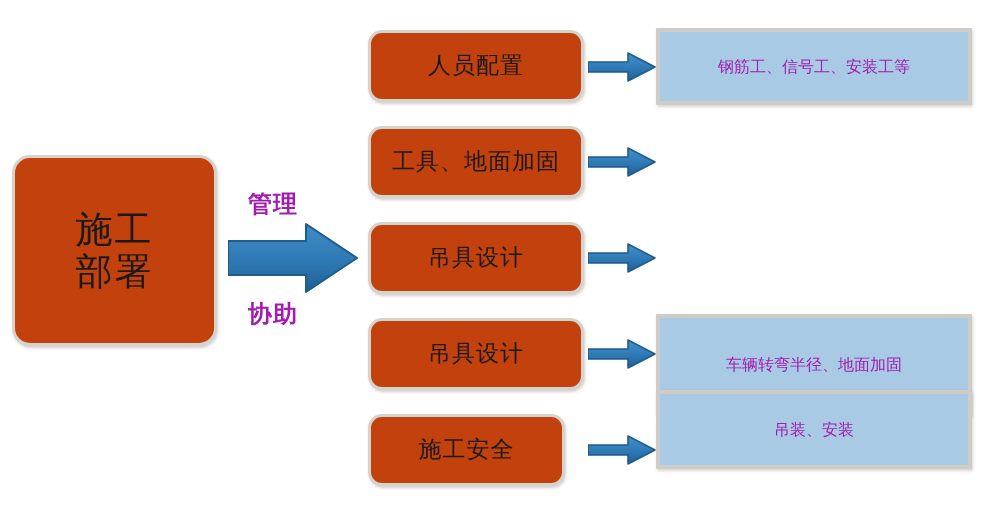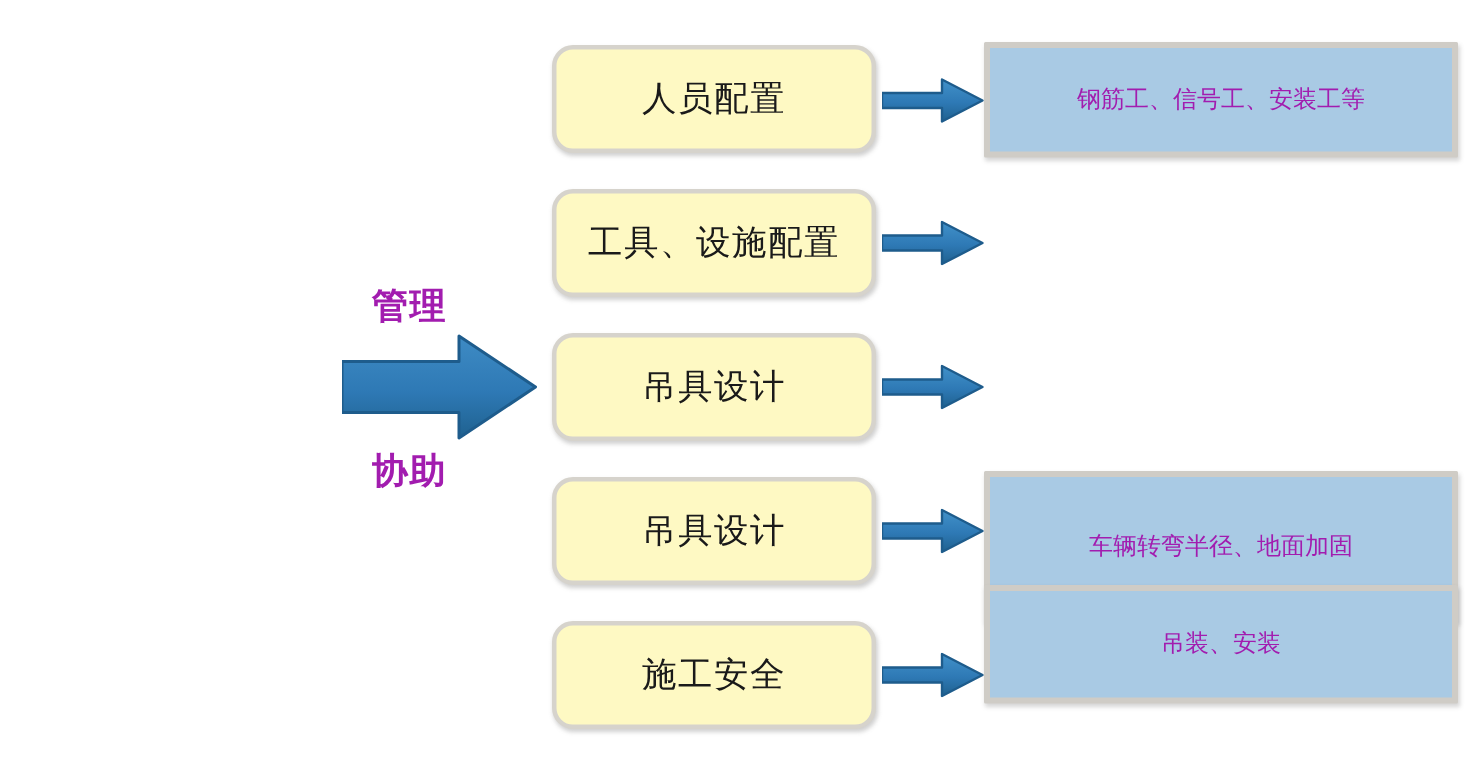--- a/index.html
+++ b/index.html
@@ -13,21 +13,21 @@
     height: 512px;
     background: #ffffff;
     overflow: hidden;
     font-family: "Liberation Serif", "DejaVu Serif", serif;
   }
 
   
   .rnode {
     position: absolute;
     box-sizing: border-box;
-    background: #fef9c3;
+    background: #c2410c;
     border: 3px solid #D6D3CC;
     border-radius: 14px;
     display: flex;
     align-items: center;
     justify-content: center;
     text-align: center;
     color: #1a1a1a;
     line-height: 1.12;
     box-shadow: 1px 2px 3px rgba(120,120,120,0.35);
   }
@@ -77,20 +77,24 @@
   }
   .arrow svg { display: block; }
 
   .multiline { white-space: pre-line; }
 </style>
 </head>
 <body>
 
 <div id="canvas">
 
+  <div class="rnode root" style="left:12px; top:155px; width:205px; height:191px;">
+    <span class="multiline">施工
+部署</span>
+  </div>
 
   <div class="arrow" style="left:228px; top:222px; width:130px; height:72px;">
     <svg width="130" height="72" viewBox="0 0 130 72">
       <defs>
         <linearGradient id="gBig" x1="0" y1="0" x2="0" y2="1">
           <stop offset="0%" stop-color="#3E8BC4"></stop>
           <stop offset="55%" stop-color="#2E79B5"></stop>
           <stop offset="100%" stop-color="#1F618F"></stop>
         </linearGradient>
       </defs>
@@ -115,21 +119,21 @@
         </linearGradient>
       </defs>
       <polygon points="0,10 40,10 40,1 67,15 40,29 40,20 0,20" fill="url(#gS1)" stroke="#1E5C8C" stroke-width="1.6" stroke-linejoin="round"></polygon>
     </svg>
   </div>
   <div class="snode" style="left:656px; top:28px; width:316px; height:77px;">
     <span class="multiline">钢筋工、信号工、安装工等</span>
   </div>
 
   <div class="rnode mid" style="left:368px; top:126px; width:216px; height:72px;">
-    <span class="multiline">工具、设施配置</span>
+    <span class="multiline">工具、地面加固</span>
   </div>
   <div class="arrow" style="left:588px; top:147px; width:68px; height:30px;">
     <svg width="68" height="30" viewBox="0 0 68 30">
       <polygon points="0,10 40,10 40,1 67,15 40,29 40,20 0,20" fill="url(#gS1)" stroke="#1E5C8C" stroke-width="1.6" stroke-linejoin="round"></polygon>
     </svg>
   </div>
 
   <div class="rnode mid" style="left:368px; top:222px; width:216px; height:72px;">
     <span class="multiline">吊具设计</span>
   </div>
@@ -144,21 +148,21 @@
   </div>
   <div class="arrow" style="left:588px; top:339px; width:68px; height:30px;">
     <svg width="68" height="30" viewBox="0 0 68 30">
       <polygon points="0,10 40,10 40,1 67,15 40,29 40,20 0,20" fill="url(#gS1)" stroke="#1E5C8C" stroke-width="1.6" stroke-linejoin="round"></polygon>
     </svg>
   </div>
   <div class="snode" style="left:656px; top:314px; width:316px; height:101px;">
     <span class="multiline">车辆转弯半径、地面加固</span>
   </div>
 
-  <div class="rnode mid" style="left:368px; top:414px; width:216px; height:72px;">
+  <div class="rnode mid" style="left:368px; top:414px; width:197px; height:72px;">
     <span class="multiline">施工安全</span>
   </div>
   <div class="arrow" style="left:588px; top:435px; width:68px; height:30px;">
     <svg width="68" height="30" viewBox="0 0 68 30">
       <polygon points="0,10 40,10 40,1 67,15 40,29 40,20 0,20" fill="url(#gS1)" stroke="#1E5C8C" stroke-width="1.6" stroke-linejoin="round"></polygon>
     </svg>
   </div>
   <div class="snode" style="left:656px; top:390px; width:316px; height:79px;">
     <span class="multiline">吊装、安装</span>
   </div>

